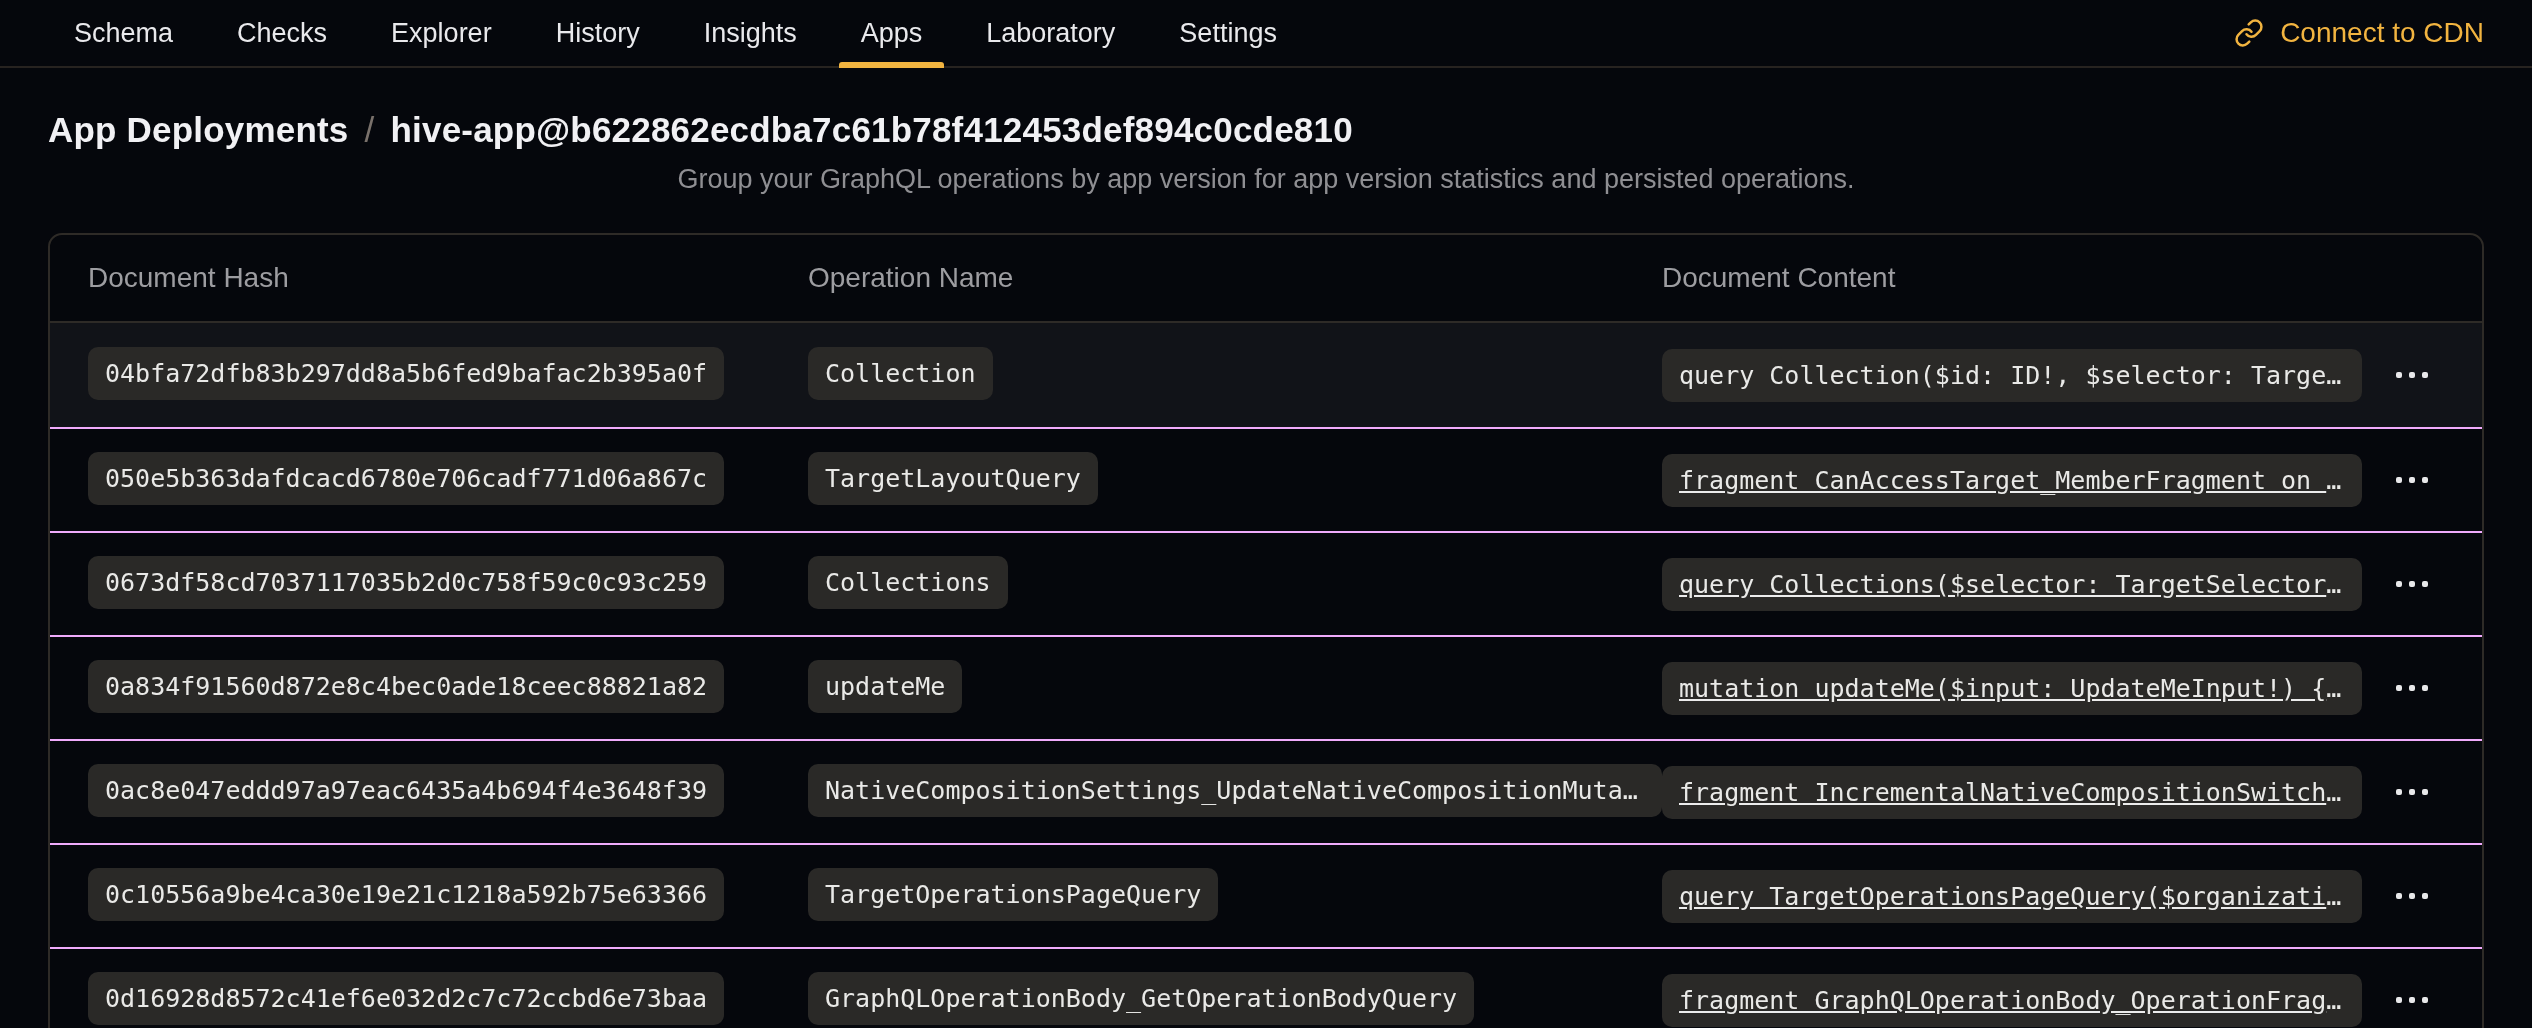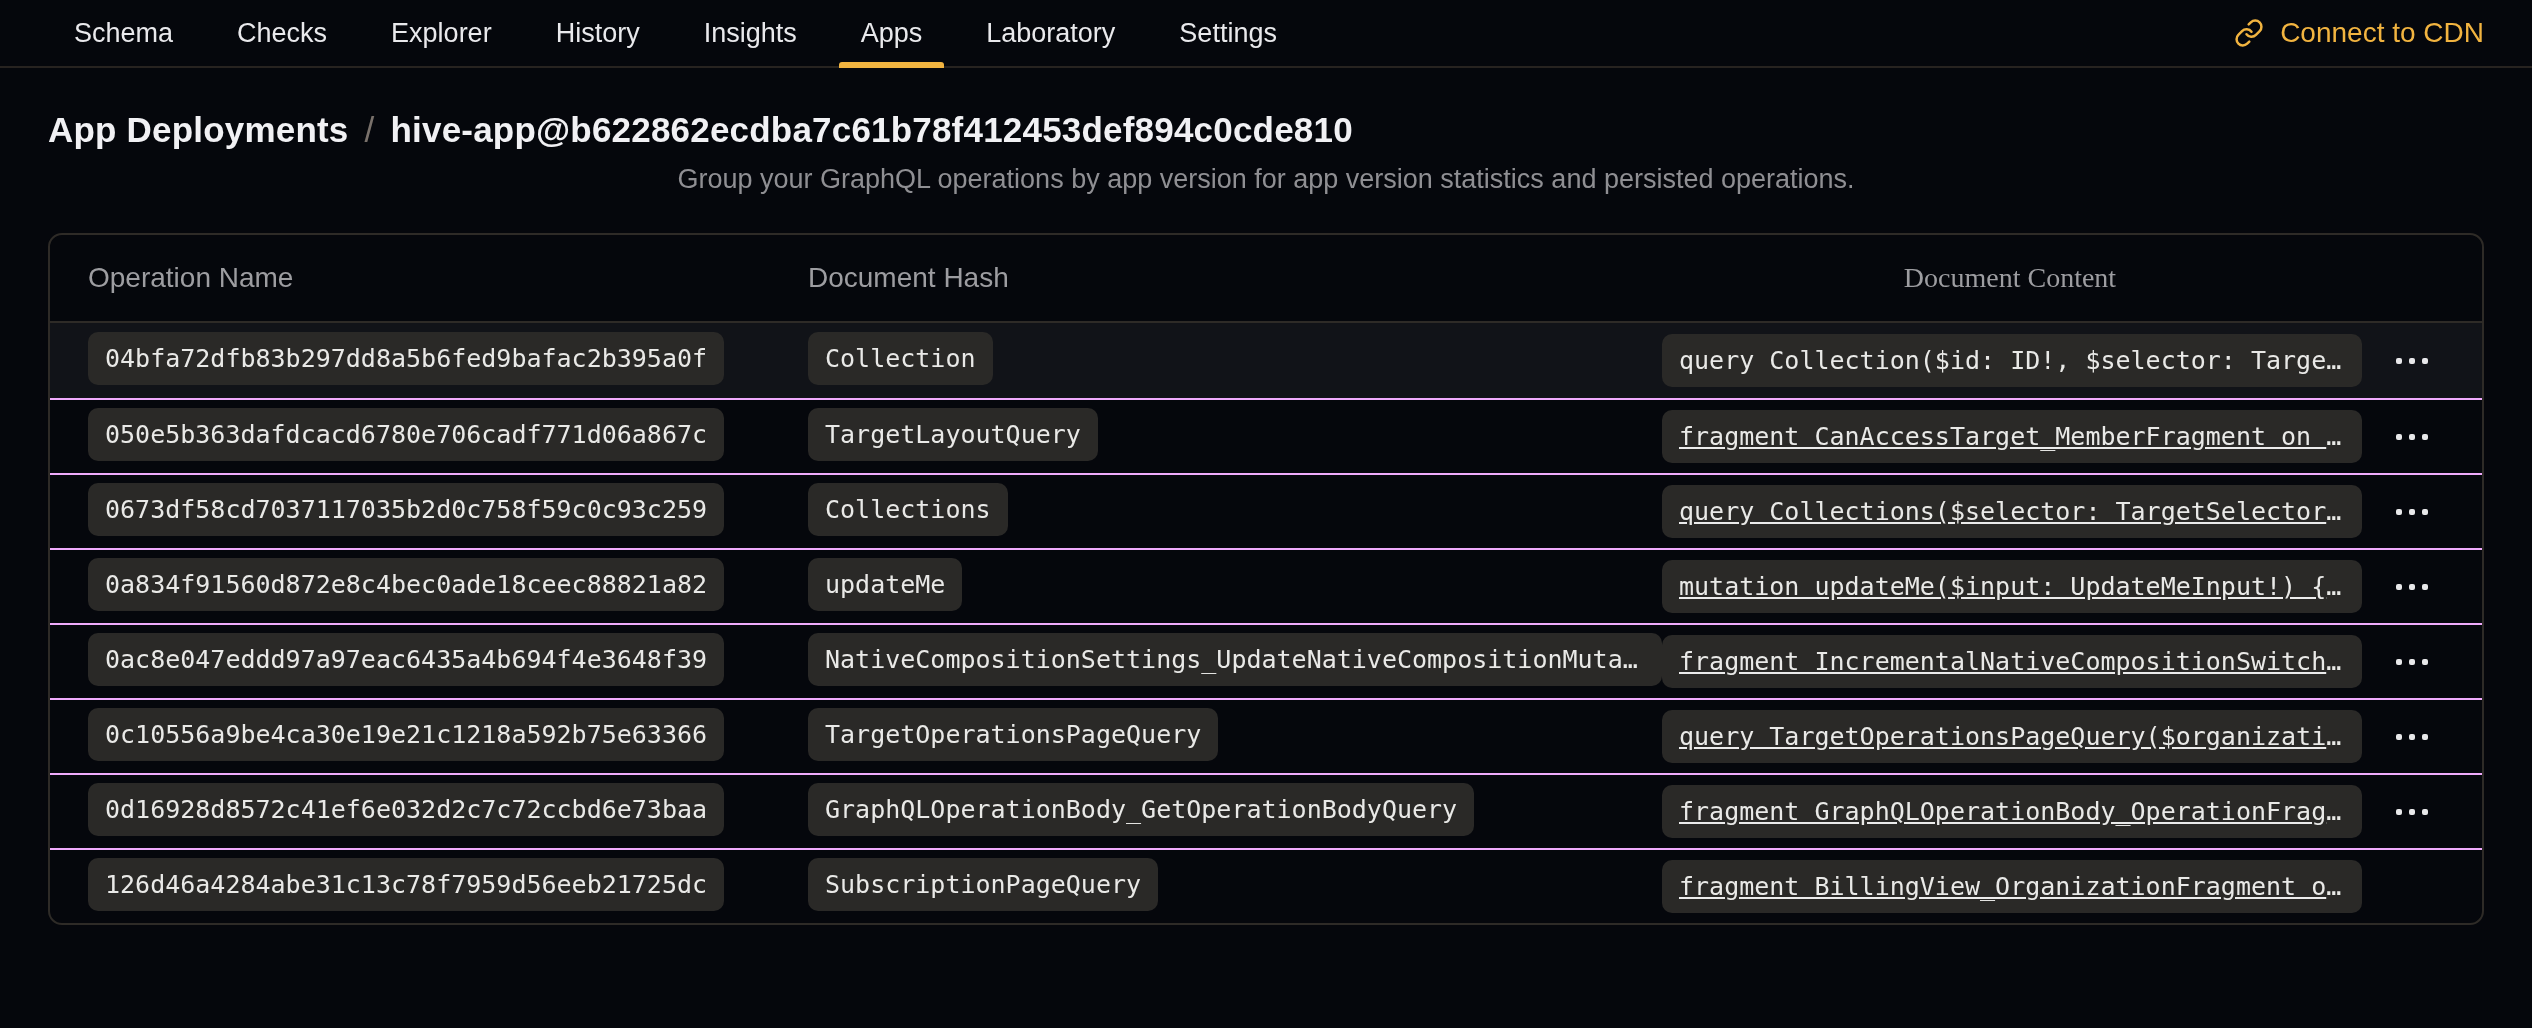--- a/index.html
+++ b/index.html
@@ -86,23 +86,23 @@
   .thead {
     height: 88px;
     border-bottom: 2px solid #2e2b27;
   }
   .th {
     font-size: 28px;
     color: #9d9da1;
     font-weight: 400;
     padding-left: 18px;
   }
-  .th.right { text-align: center; padding-left: 0; padding-right: 4px; font-family: Liberation Serif, serif; }
+  .th.right { text-align: left; padding-left: 0; padding-right: 4px; }
   .trow {
-    height: 75px;
+    height: 104px;
     cursor: default;
   }
   .trow + .trow { border-top: 2px solid #f0abfc; text-decoration: underline; }
   .trow.hovered { background: rgba(255,255,255,0.05); }
   .cell { padding-left: 18px; min-width: 0; }
   .cell.right { display: flex; justify-content: flex-end; padding-left: 0; }
   .pill {
     display: inline-block;
     background: #2a2927;
     color: #e9e9e7;
@@ -177,22 +177,22 @@
 <main class="page">
   <h1 class="page-title">
     <span>App Deployments</span>
     <span class="sep">/</span>
     <span>hive-app@b622862ecdba7c61b78f412453def894c0cde810</span>
   </h1>
   <p class="page-subtitle">Group your GraphQL operations by app version for app version statistics and persisted operations.</p>
 
   <section class="table-card">
     <div class="tgrid thead">
+      <div class="th">Document Hash</div>
       <div class="th">Operation Name</div>
-      <div class="th">Document Hash</div>
       <div class="th right">Document Content</div>
       <div class="th"></div>
     </div>
     <div id="table-body">
         <div class="tgrid trow hovered">
     <div class="cell">
       <span class="pill">04bfa72dfb83b297dd8a5b6fed9bafac2b395a0f</span>
     </div>
     <div class="cell">
       <span class="pill">Collection</span>

